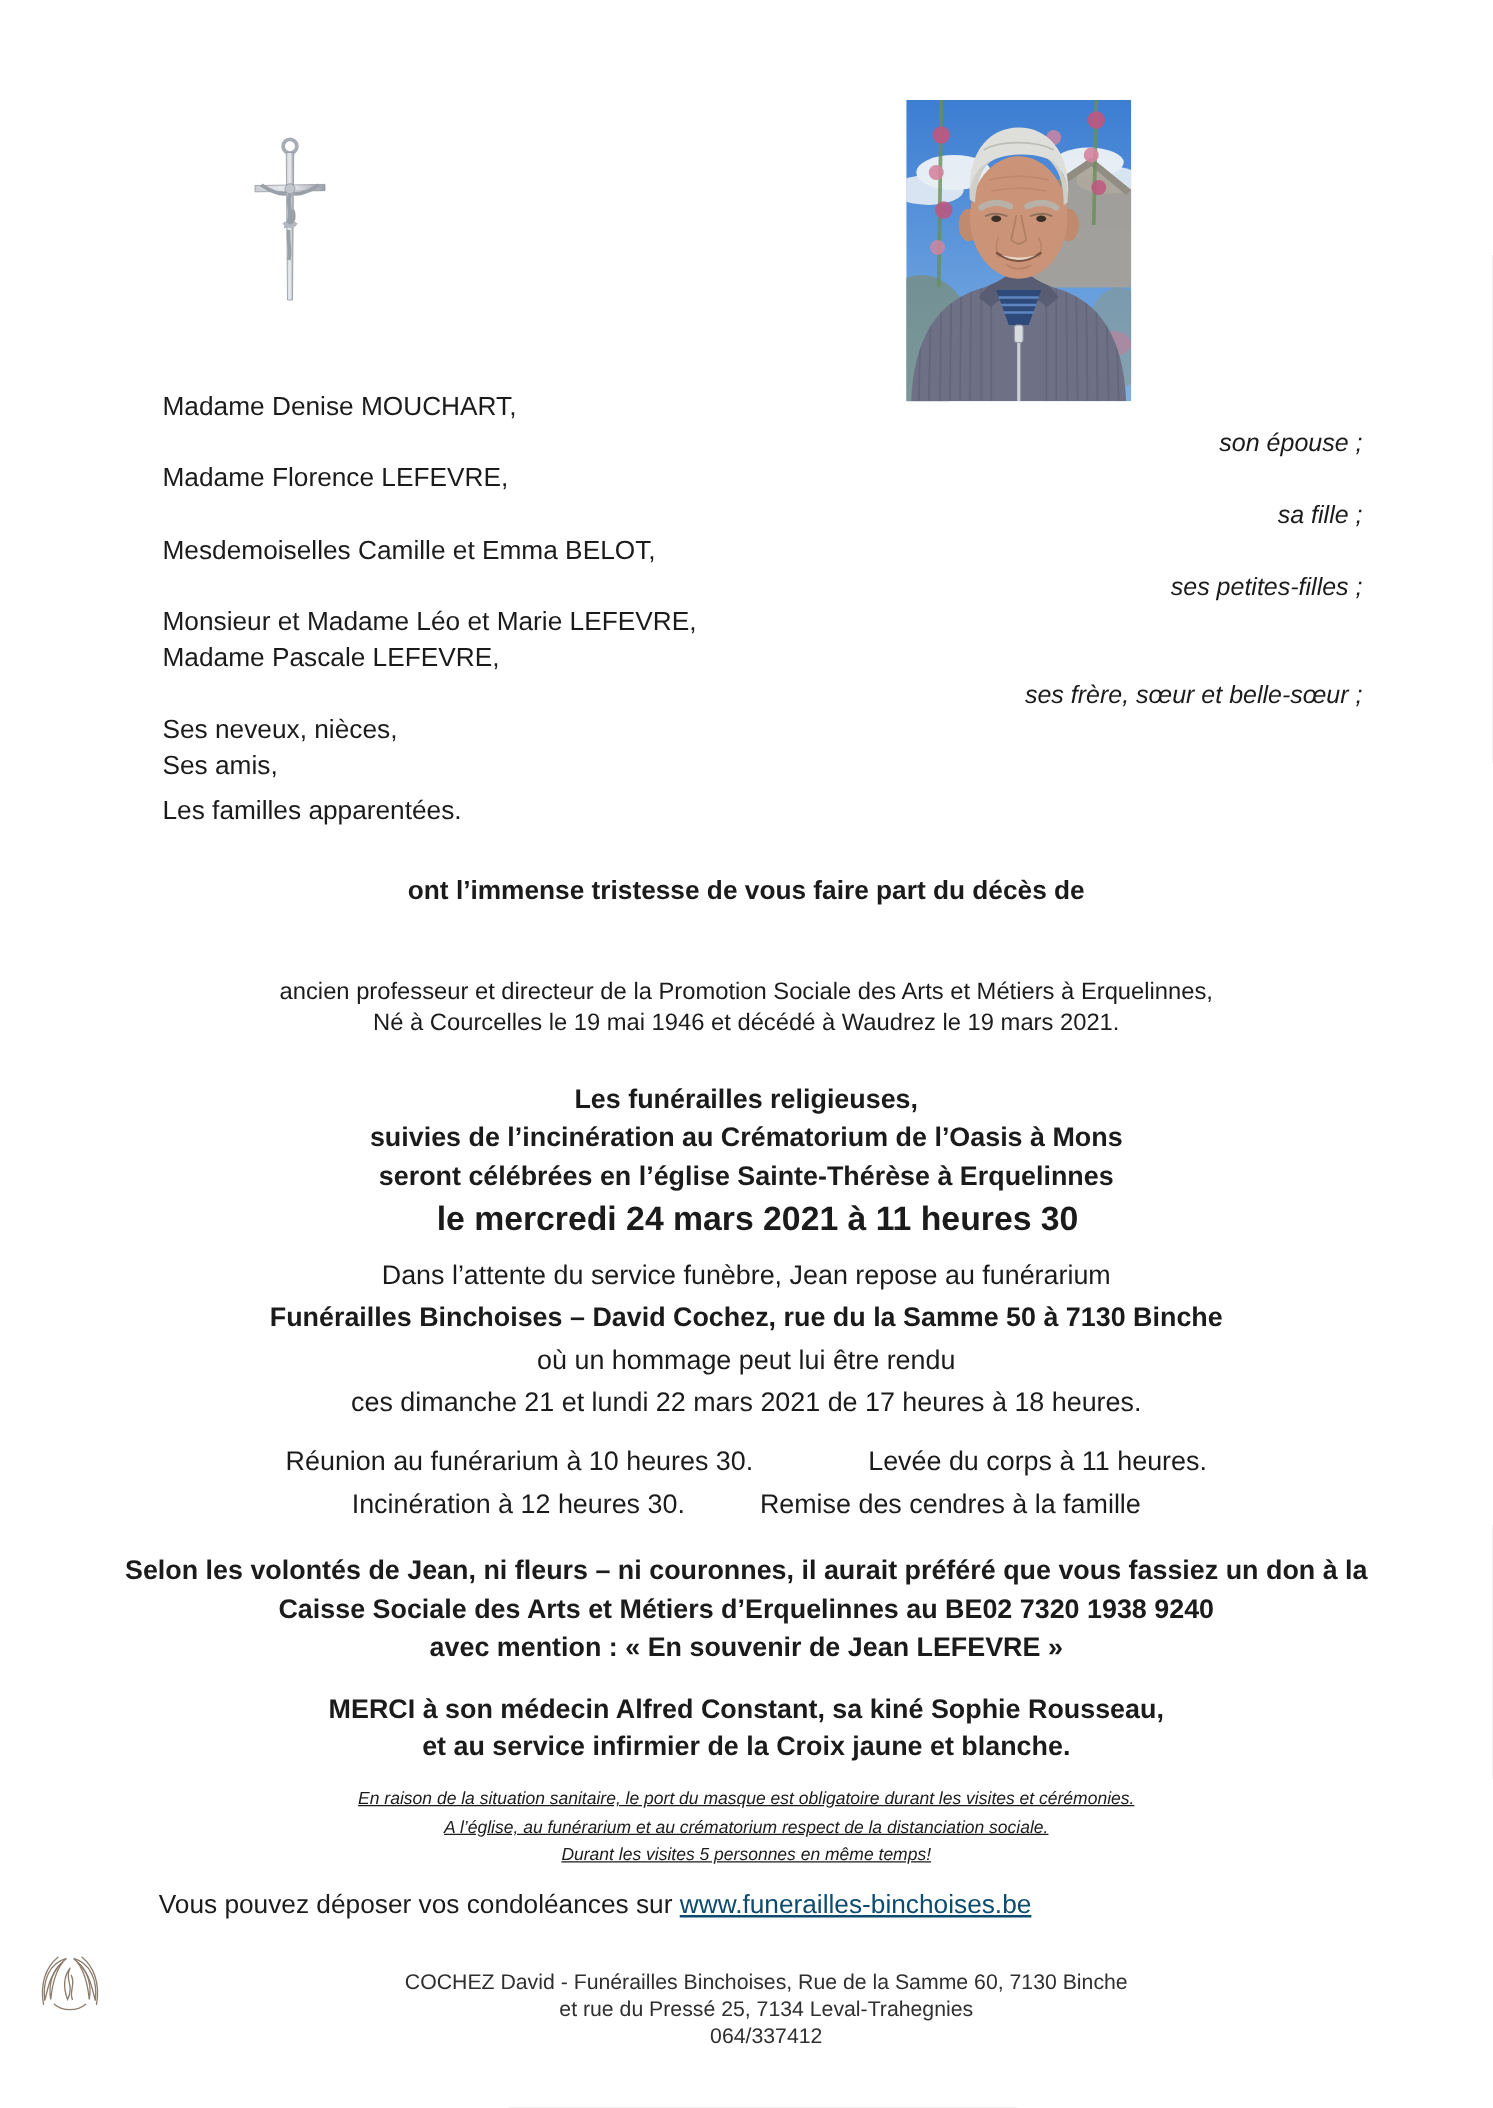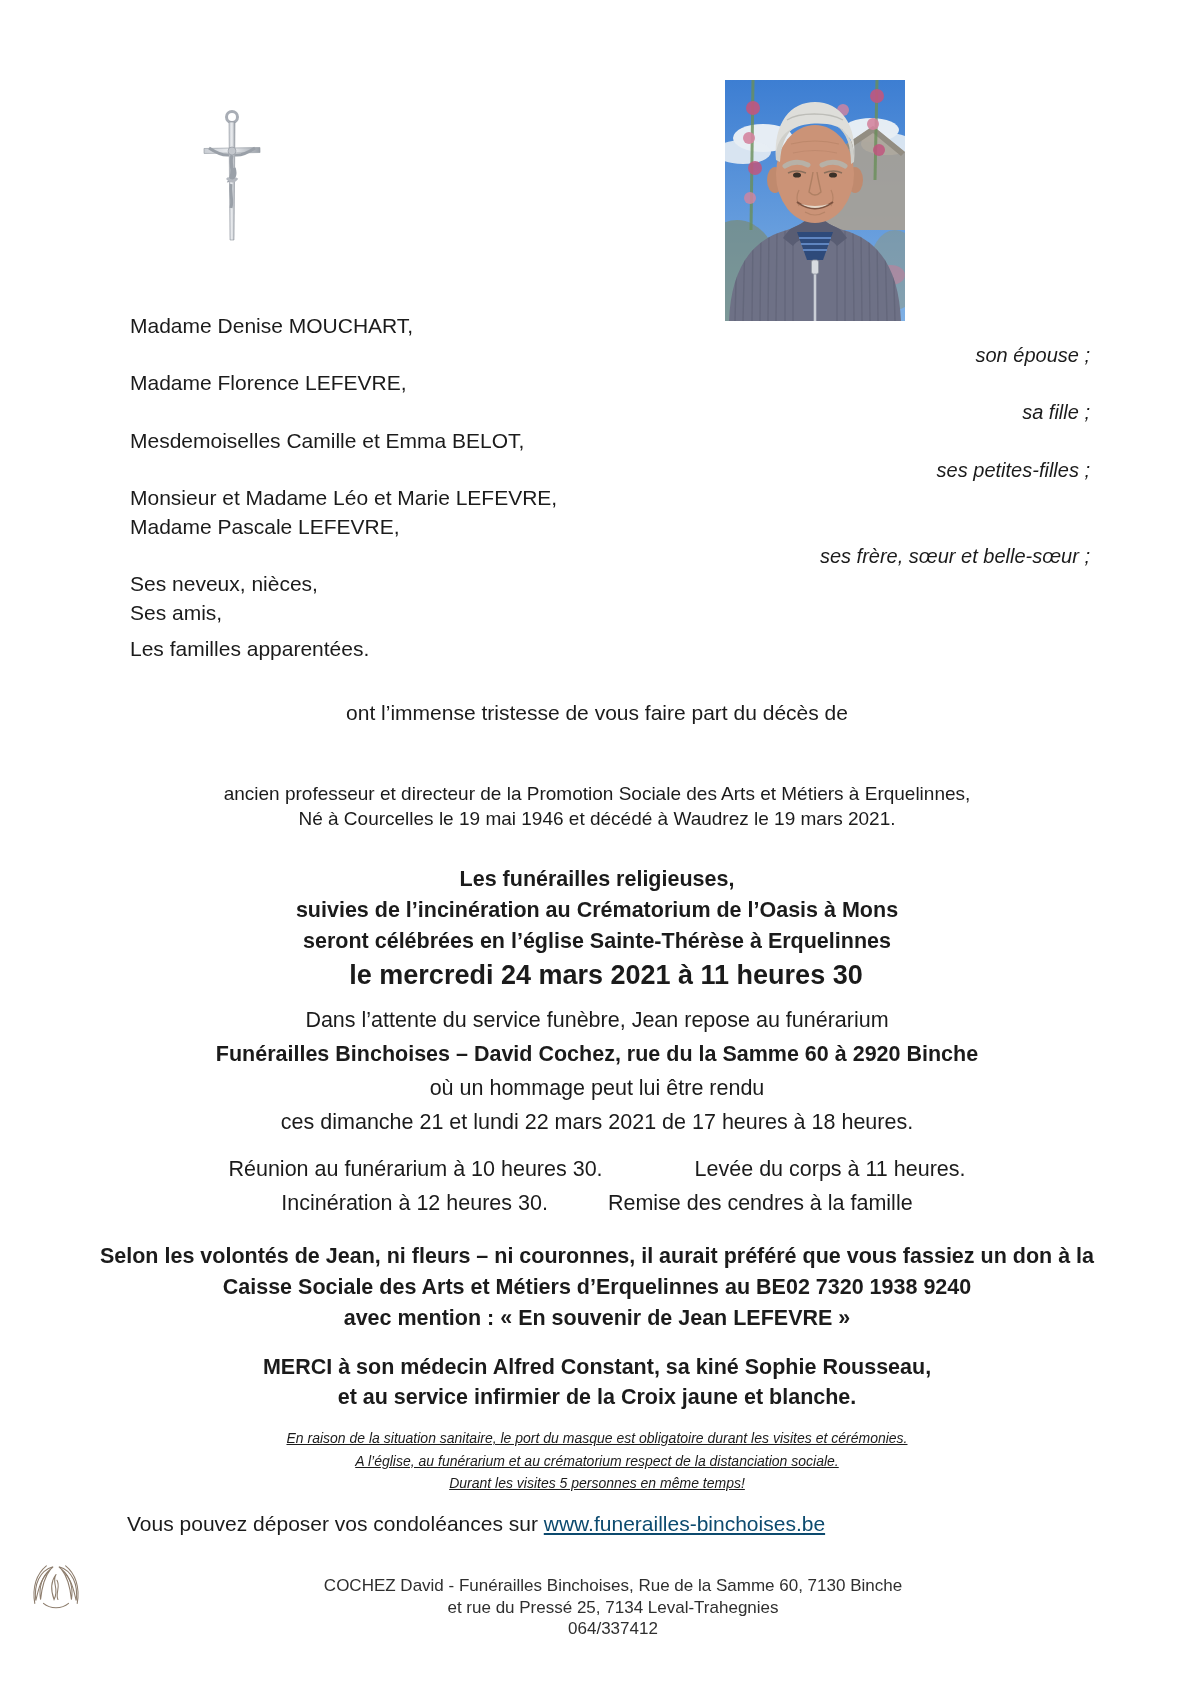--- a/index.html
+++ b/index.html
@@ -16,21 +16,21 @@
   .crucifix{position:absolute;left:196px;top:108px;width:72px;height:142px;}
   .photo{position:absolute;left:725px;top:80px;width:180px;height:241px;}
   
   .family{position:absolute;left:130px;right:104px;top:312px;}
   .fam{line-height:28.7px;}
   .fam.name{font-size:21px;text-align:left;}
   .fam.rel{font-size:20px;font-style:italic;text-align:right;}
   .fam.last{margin-top:7px;}
   
   .cblk{position:absolute;left:0;width:100%;text-align:center;}
-  .intro{top:701px;font-size:21px;}
+  .intro{top:701px;font-size:21px;font-weight:bold;}
   .deceased{top:733px;font-size:34px;font-weight:bold;letter-spacing:.2px;}
   .sub1{top:783px;font-size:19px;}
   .sub2{top:808px;font-size:19px;}
   .ceremony{top:864px;font-size:21.5px;font-weight:bold;line-height:31px;}
   .ceremony .big{font-size:27px;line-height:34px;margin-top:1px;margin-left:18px;}
   .funerarium{top:1003px;font-size:21.5px;line-height:34px;}
   .funerarium .b{font-weight:bold;}
   .sched{position:absolute;left:0;width:100%;display:flex;justify-content:center;font-size:21.5px;}
   .sched1{top:1157px;gap:92px;}
   .sched2{top:1191px;gap:60px;}
@@ -187,21 +187,21 @@
 
   <div class="cblk ceremony">
     <div>Les funérailles religieuses,</div>
     <div>suivies de l’incinération au Crématorium de l’Oasis à Mons</div>
     <div>seront célébrées en l’église Sainte-Thérèse à Erquelinnes</div>
     <div class="big">le mercredi 24 mars 2021 à 11 heures 30</div>
   </div>
 
   <div class="cblk funerarium">
     <div>Dans l’attente du service funèbre, Jean repose au funérarium</div>
-    <div class="b">Funérailles Binchoises – David Cochez, rue du la Samme 60 à 2920 Binche</div>
+    <div class="b">Funérailles Binchoises – David Cochez, rue du la Samme 50 à 7130 Binche</div>
     <div>où un hommage peut lui être rendu</div>
     <div>ces dimanche 21 et lundi 22 mars 2021 de 17 heures à 18 heures.</div>
   </div>
 
   <div class="sched sched1">
     <span>Réunion au funérarium à 10 heures 30.</span>
     <span>Levée du corps à 11 heures.</span>
   </div>
   <div class="sched sched2">
     <span>Incinération à 12 heures 30.</span>

